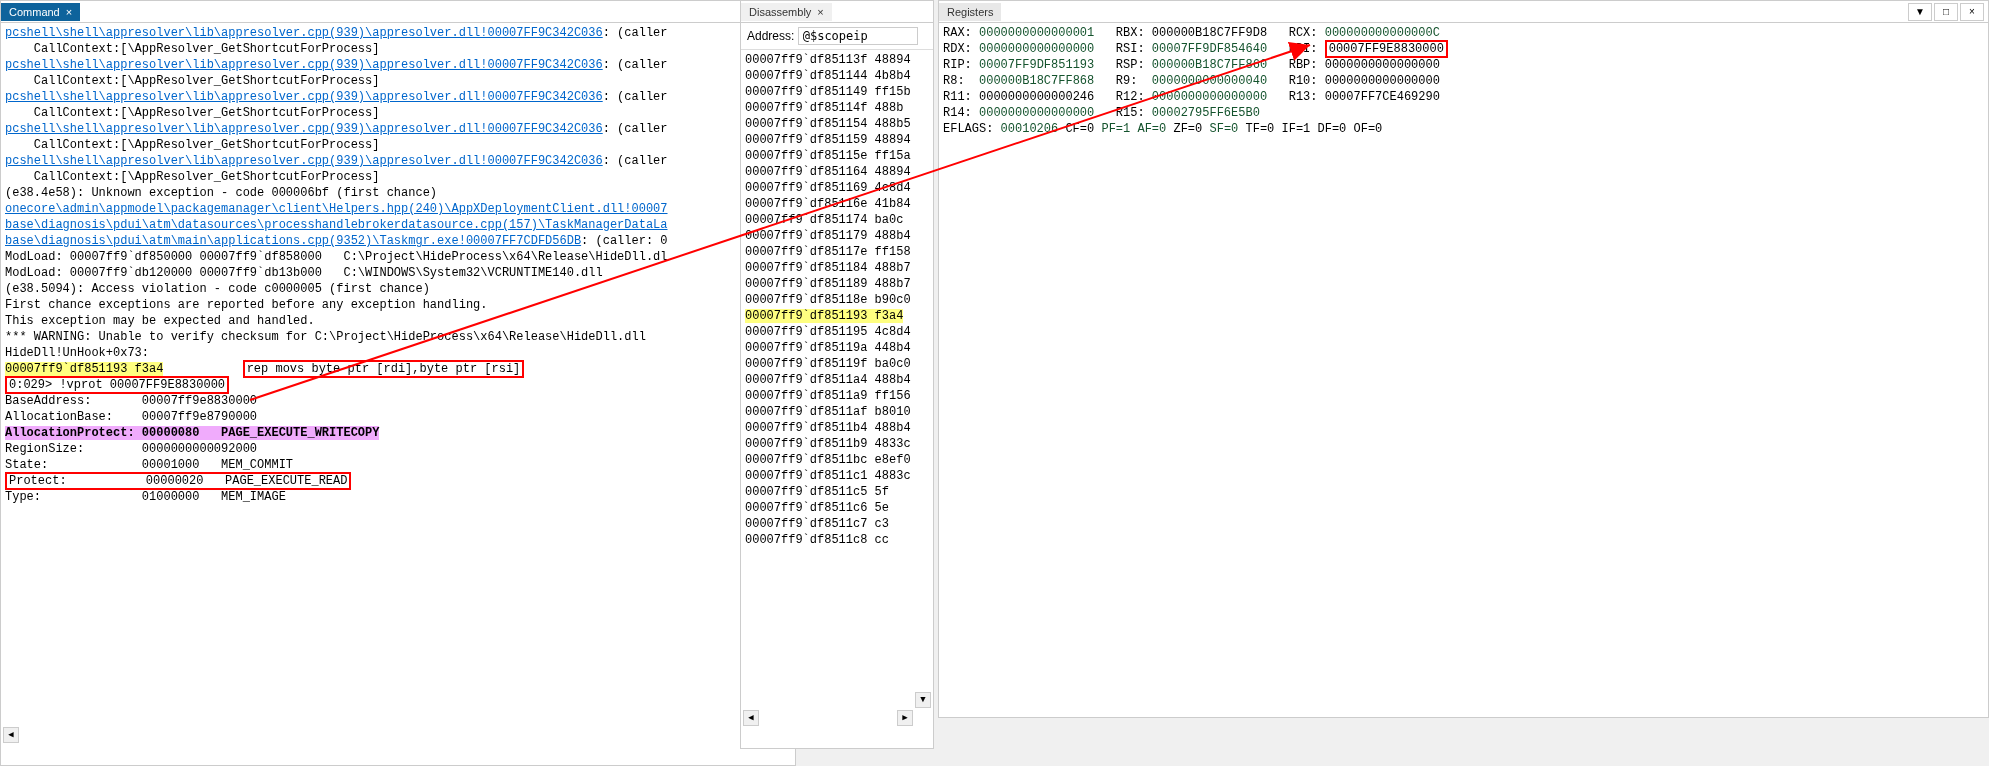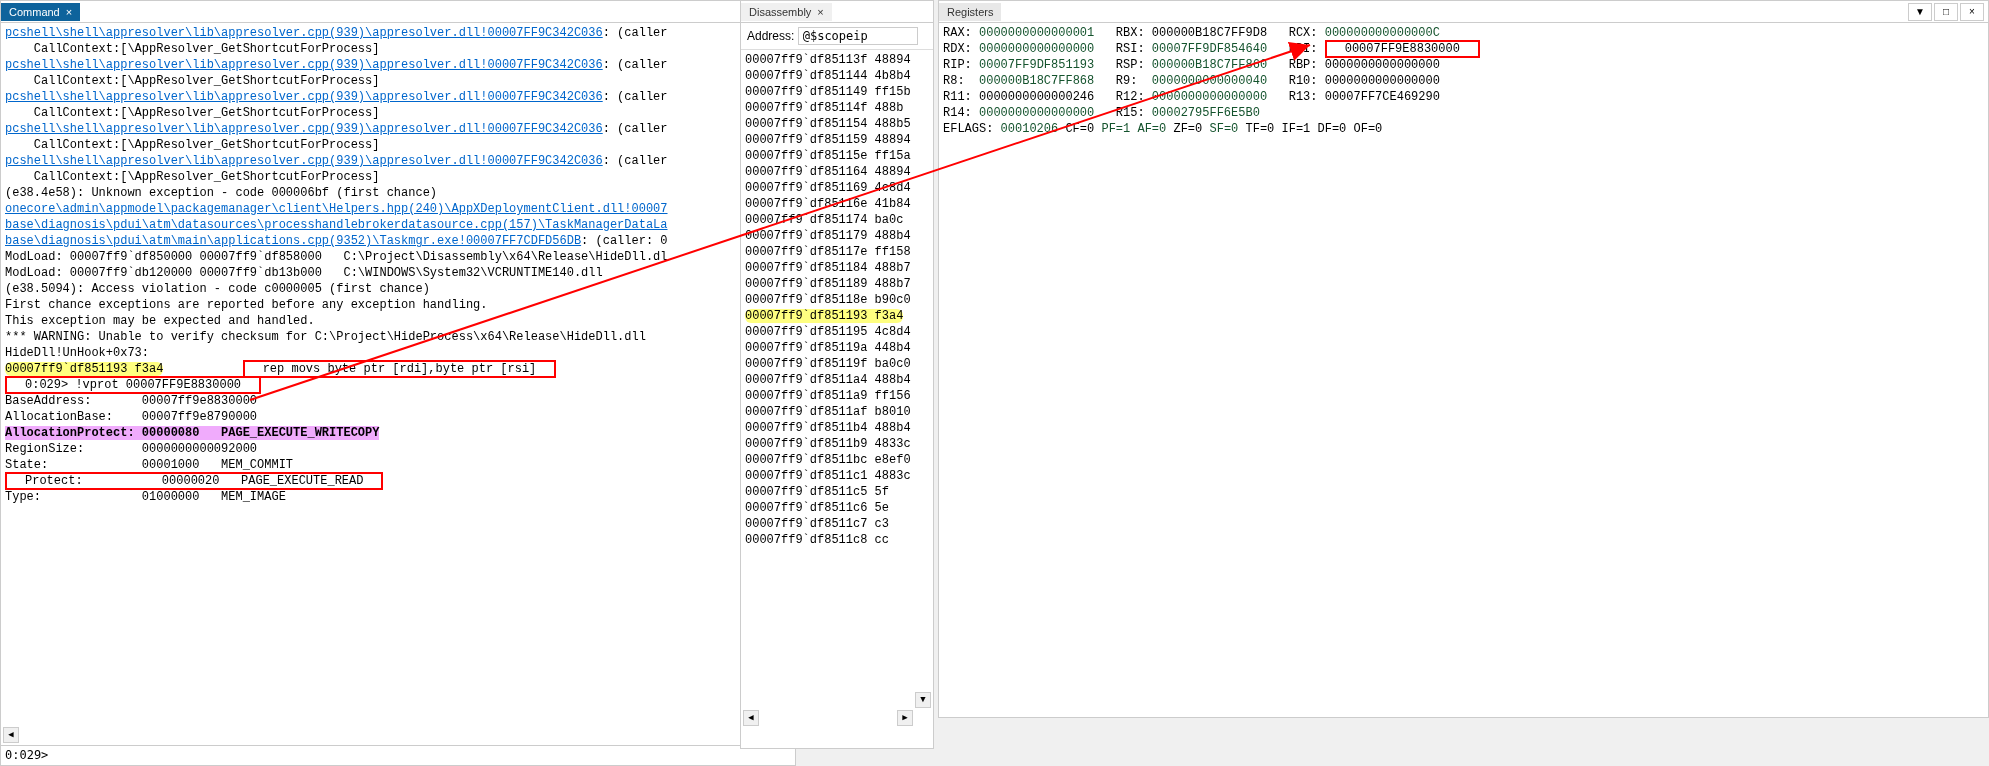--- a/index.html
+++ b/index.html
@@ -37,23 +37,23 @@
 .tab-inactive { background: #f0f0f0; color: #333; }
 .close-x { cursor: pointer; font-size: 11px; }
 .pane-content {
   padding: 2px 4px;
   overflow: hidden;
   height: calc(100% - 22px);
   white-space: pre;
   line-height: 16px;
 }
 a.link { color: #0066cc; text-decoration: underline; }
-.hl-yellow { background: #ffff80; border-radius: 6px; }
+.hl-yellow { background: #ffff80; }
 .hl-sel { background: #f0abfc; font-weight: bold; }
-.box-red { border: 2px solid #ff0000; display: inline; padding: 0 18px; }
+.box-red { border: 2px solid #ff0000; display: inline; padding: 0 2px; }
 .reg-red { color: #14532d; }
 .scroll-btn {
   position: absolute;
   width: 16px;
   height: 16px;
   background: #f0f0f0;
   border: 1px solid #ccc;
   text-align: center;
   font-size: 9px;
   line-height: 14px;
@@ -117,43 +117,40 @@
 <a class="link">pcshell\shell\appresolver\lib\appresolver.cpp(939)\appresolver.dll!00007FF9C342C036</a>: (caller
 <span>    CallContext:[\AppResolver_GetShortcutForProcess] </span>
 <a class="link">pcshell\shell\appresolver\lib\appresolver.cpp(939)\appresolver.dll!00007FF9C342C036</a>: (caller
 <span>    CallContext:[\AppResolver_GetShortcutForProcess] </span>
 <a class="link">pcshell\shell\appresolver\lib\appresolver.cpp(939)\appresolver.dll!00007FF9C342C036</a>: (caller
 <span>    CallContext:[\AppResolver_GetShortcutForProcess] </span>
 <span>(e38.4e58): Unknown exception - code 000006bf (first chance)</span>
 <a class="link">onecore\admin\appmodel\packagemanager\client\Helpers.hpp(240)\AppXDeploymentClient.dll!00007</a>
 <a class="link">base\diagnosis\pdui\atm\datasources\processhandlebrokerdatasource.cpp(157)\TaskManagerDataLa</a>
 <a class="link">base\diagnosis\pdui\atm\main\applications.cpp(9352)\Taskmgr.exe!00007FF7CDFD56DB</a>: (caller: 0
-<span>ModLoad: 00007ff9`df850000 00007ff9`df858000   C:\Project\Disassembly\x64\Release\HideDll.dl</span>
+<span>ModLoad: 00007ff9`df850000 00007ff9`df858000   C:\Project\HideProcess\x64\Release\HideDll.dl</span>
 <span>ModLoad: 00007ff9`db120000 00007ff9`db13b000   C:\WINDOWS\System32\VCRUNTIME140.dll</span>
 <span>(e38.5094): Access violation - code c0000005 (first chance)</span>
 <span>First chance exceptions are reported before any exception handling.</span>
 <span>This exception may be expected and handled.</span>
 <span>*** WARNING: Unable to verify checksum for C:\Project\HideProcess\x64\Release\HideDll.dll</span>
 <span>HideDll!UnHook+0x73:</span>
 <span class="hl-yellow">00007ff9`df851193 f3a4</span>           <span class="box-red">rep movs byte ptr [rdi],byte ptr [rsi]</span>
 <span class="box-red">0:029&gt; !vprot 00007FF9E8830000</span>
 <span class="">BaseAddress:       00007ff9e8830000   </span>
 <span class="">AllocationBase:    00007ff9e8790000   </span>
 <span class="hl-sel">AllocationProtect: 00000080   PAGE_EXECUTE_WRITECOPY</span>
 <span class="">RegionSize:        0000000000092000   </span>
 <span class="">State:             00001000   MEM_COMMIT</span>
 <span class="box-red">Protect:           00000020   PAGE_EXECUTE_READ</span>
 <span class="">Type:              01000000   MEM_IMAGE</span>
 </div>
   <div class="scroll-btn" style="bottom:40px; right:2px;">▼</div>
   <div class="scroll-btn" style="bottom:22px; left:2px;">◀</div>
   <div class="scroll-btn" style="bottom:22px; right:2px;">▶</div>
-  <div class="cmd-input">
-    <span>0:029&gt;</span>
-  </div>
 </div>
 
 <div class="pane" style="left:740px; top:0; width:194px; height:749px;">
   <div class="tab-header">
     <div class="tab tab-inactive">
       <span>Disassembly</span>
       <span class="close-x">×</span>
     </div>
   </div>
   <div class="addr-row">

